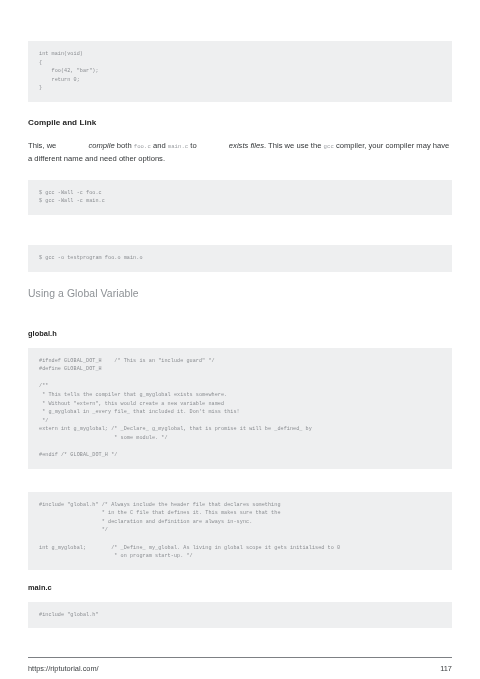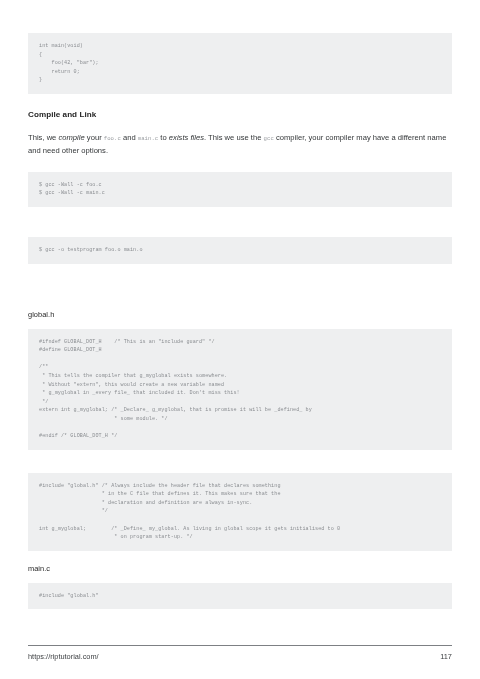--- a/index.html
+++ b/index.html
@@ -14,21 +14,21 @@
     font-family: "Liberation Sans", sans-serif;
     color: #2b2b2b;
     overflow: hidden;
     position: relative;
   }
   .page {
     position: absolute;
     left: 0; top: 0;
     width: 480px;
     height: 679px;
-    padding: 0 28px;
+    padding: 8px 28px;
   }
   
   .code {
     background: #eeeff0;
     margin: 0;
     padding: 9px 11px;
     font-family: "Liberation Mono", monospace;
     font-size: 5.1px;
     line-height: 8.6px;
     color: #8a8d91;
@@ -46,52 +46,52 @@
   }
   h2.sec {
     font-size: 10.4px;
     font-weight: normal;
     color: #8d9195;
     margin: 0;
     letter-spacing: 0.1px;
   }
   h4.filelabel {
     font-size: 7.4px;
-    font-weight: normal;
+    font-weight: bold;
     color: #252525;
     margin: 0;
     letter-spacing: 0.05px;
   }
   
   p.body {
     font-size: 7.6px;
     line-height: 12.4px;
     color: #333638;
     margin: 0;
     letter-spacing: 0.01px;
   }
-  p.body em { font-style: italic; }
+  p.body em { font-style: italic; margin-left: 30px; }
   code.inline {
     font-family: "Liberation Mono", monospace;
     font-size: 5.6px;
     color: #9a9da1;
     letter-spacing: 0.05px;
   }
   
   .sp-33 { height: 33px; }
   .sp-16 { height: 16px; }
   .sp-14 { height: 14px; }
   .sp-13 { height: 13px; }
   .sp-10 { height: 10px; }
   
   .footer {
     position: absolute;
     left: 28px;
     right: 28px;
-    bottom: 18px;
+    bottom: 6px;
   }
   .footer .rule {
     border-top: 1px solid #7d8084;
     margin-bottom: 6px;
   }
   .footer .row {
     display: flex;
     justify-content: space-between;
     align-items: baseline;
     font-size: 7.4px;
@@ -110,36 +110,37 @@
     foo(42, "bar");
     return 0;
 }</pre>
 
   <div class="sp-16"></div>
 
   <h3 class="sec">Compile and Link</h3>
 
   <div class="sp-13"></div>
 
-  <p class="body"><span>This, we </span><em>compile</em><span> your </span><code class="inline">foo.c</code><span> and </span><code class="inline">main.c</code><span> to </span><em>exists files</em><span>. This we use the </span><code class="inline">gcc</code><span> compiler, your compiler may have a different name and need other options.</span></p>
+  <p class="body"><span>This, we </span><em>compile</em><span> both </span><code class="inline">foo.c</code><span> and </span><code class="inline">main.c</code><span> to </span><em>exists files</em><span>. This we use the </span><code class="inline">gcc</code><span> compiler, your compiler may have a different name and need other options.</span></p>
 
   <div class="sp-14"></div>
 
   <pre class="code">$ gcc -Wall -c foo.c
 $ gcc -Wall -c main.c</pre>
 
   <div class="sp-16"></div>
 
 
   <div class="sp-14"></div>
 
   <pre class="code">$ gcc -o testprogram foo.o main.o</pre>
 
   <div class="sp-16"></div>
 
+  <h2 class="sec">Using a Global Variable</h2>
 
   <div class="sp-14"></div>
 
 
   <div class="sp-16"></div>
 
   <h4 class="filelabel">global.h</h4>
 
   <div class="sp-10"></div>
 

